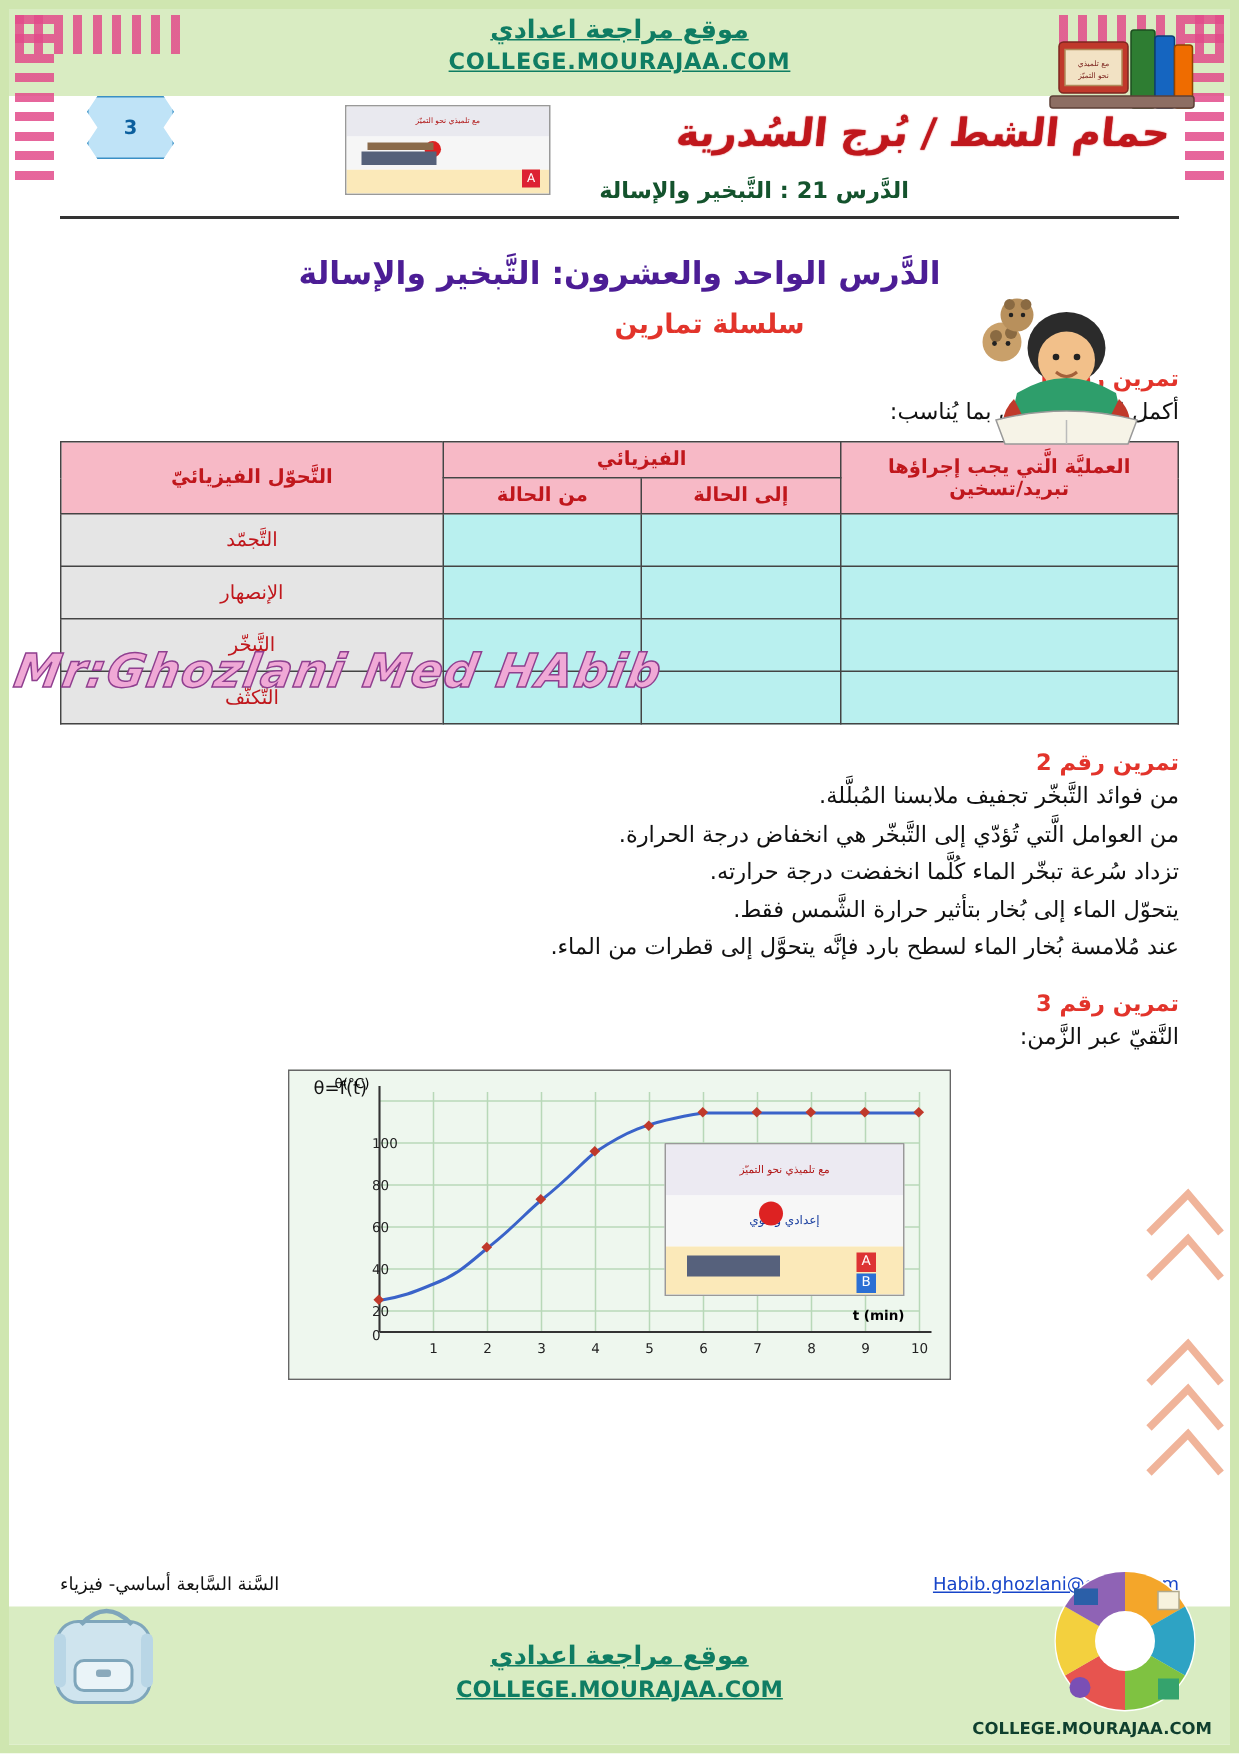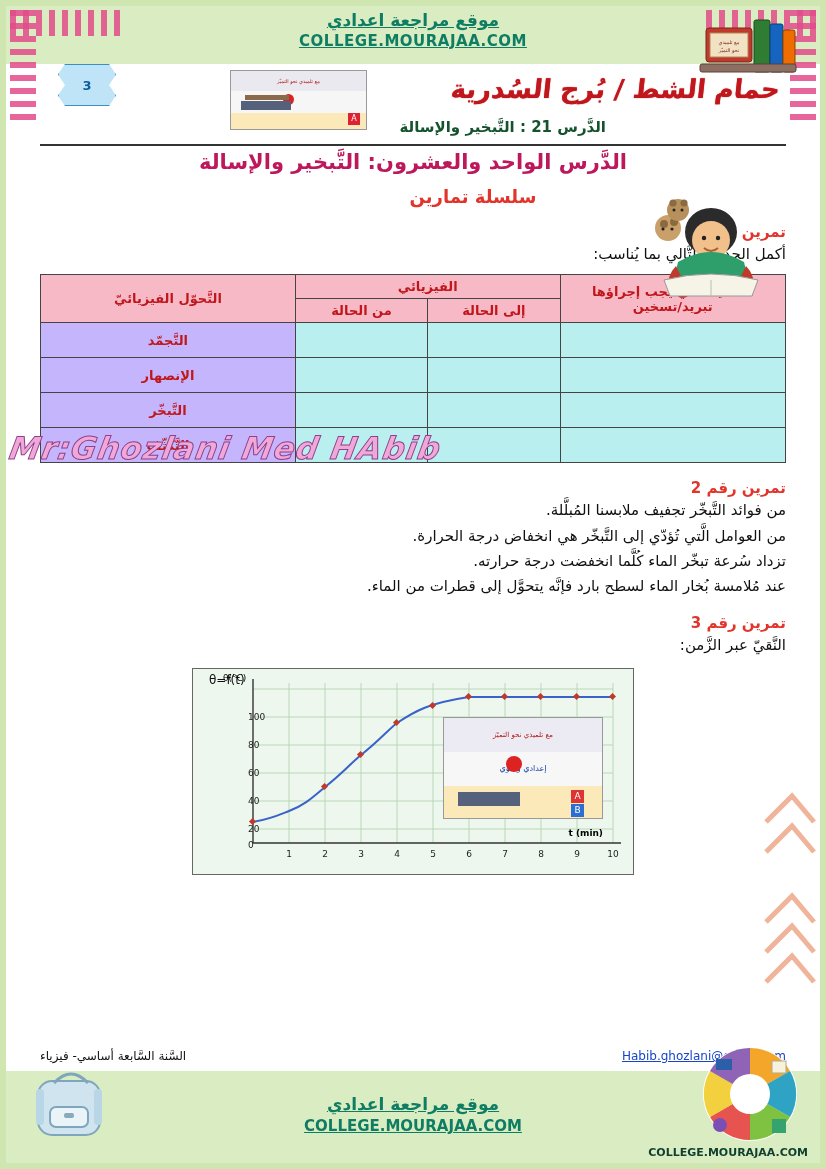--- a/index.html
+++ b/index.html
@@ -113,21 +113,22 @@
 
   
   .books-clip{position:absolute;right:20px;top:14px;width:110px;height:70px;z-index:7;}
 
   
   .content{
     position:absolute;top:150px;left:40px;right:40px;bottom:110px;
     direction:rtl;
   }
   .main-title{
-    text-align:center;color:#be185d;font-size:21px;font-weight:bold;
+    text-align:center;color:#4c1d95;font-size:21px;font-weight:bold;
+    margin-top:20px;
   }
   .subtitle{
     text-align:center;color:#e2342b;font-size:18px;font-weight:bold;
     margin-top:12px;margin-right:-120px;
   }
   .ex-head{
     color:#e2342b;font-size:15px;font-weight:bold;margin-top:16px;
   }
   .para{font-size:15px;color:#111;line-height:1.55;margin-top:2px;}
 
@@ -137,21 +138,21 @@
   
   table.phys{
     width:100%;border-collapse:collapse;margin-top:8px;
     table-layout:fixed;
   }
   table.phys td,table.phys th{
     border:1px solid #444;text-align:center;font-size:13px;padding:4px 2px;
   }
   .th-pink{background:#f7b9c6;color:#c0171c;font-weight:bold;}
   .cell-cyan{background:#b9f0ef;height:26px;}
-  .cell-pink{background:#c4b5fd;color:#c0171c;font-weight:bold;}
+  .cell-pink{background:#e5e5e5;color:#c0171c;font-weight:normal;}
 
   
   .watermark{
     position:absolute;left:10px;top:430px;
     font-size:31px;font-weight:bold;font-style:italic;
     color:#f0a9d6;
     -webkit-text-stroke:1px #8f3f8f;
     transform:skewX(-10deg);
     letter-spacing:1px;
     white-space:nowrap;
@@ -329,20 +330,21 @@
       <td class="cell-cyan"></td>
       <td class="cell-pink">التَّكثّف</td>
     </tr>
   </tbody>
     </table>
 
   <div class="ex-head">تمرين رقم 2</div>
   <div class="para">من فوائد التَّبخّر تجفيف ملابسنا المُبلَّلة.</div>
   <div class="para">من العوامل الَّتي تُؤدّي إلى التَّبخّر هي انخفاض درجة الحرارة.</div>
   <div class="para">تزداد سُرعة تبخّر الماء كُلَّما انخفضت درجة حرارته.</div>
+  <div class="para">يتحوّل الماء إلى بُخار بتأثير حرارة الشَّمس فقط.</div>
   <div class="para">عند مُلامسة بُخار الماء لسطح بارد فإنَّه يتحوَّل إلى قطرات من الماء.</div>
 
   <div class="ex-head">تمرين رقم 3</div>
   <div class="para">النَّقيّ عبر الزَّمن:</div>
 
   <div class="chart-wrap">
     <svg class="chart-inner" viewBox="0 0 440 205" preserveAspectRatio="none">
       <rect x="0" y="0" width="440" height="205" fill="#eef7ee"></rect>
 
       <g stroke="#b8d8b8" stroke-width="1">

